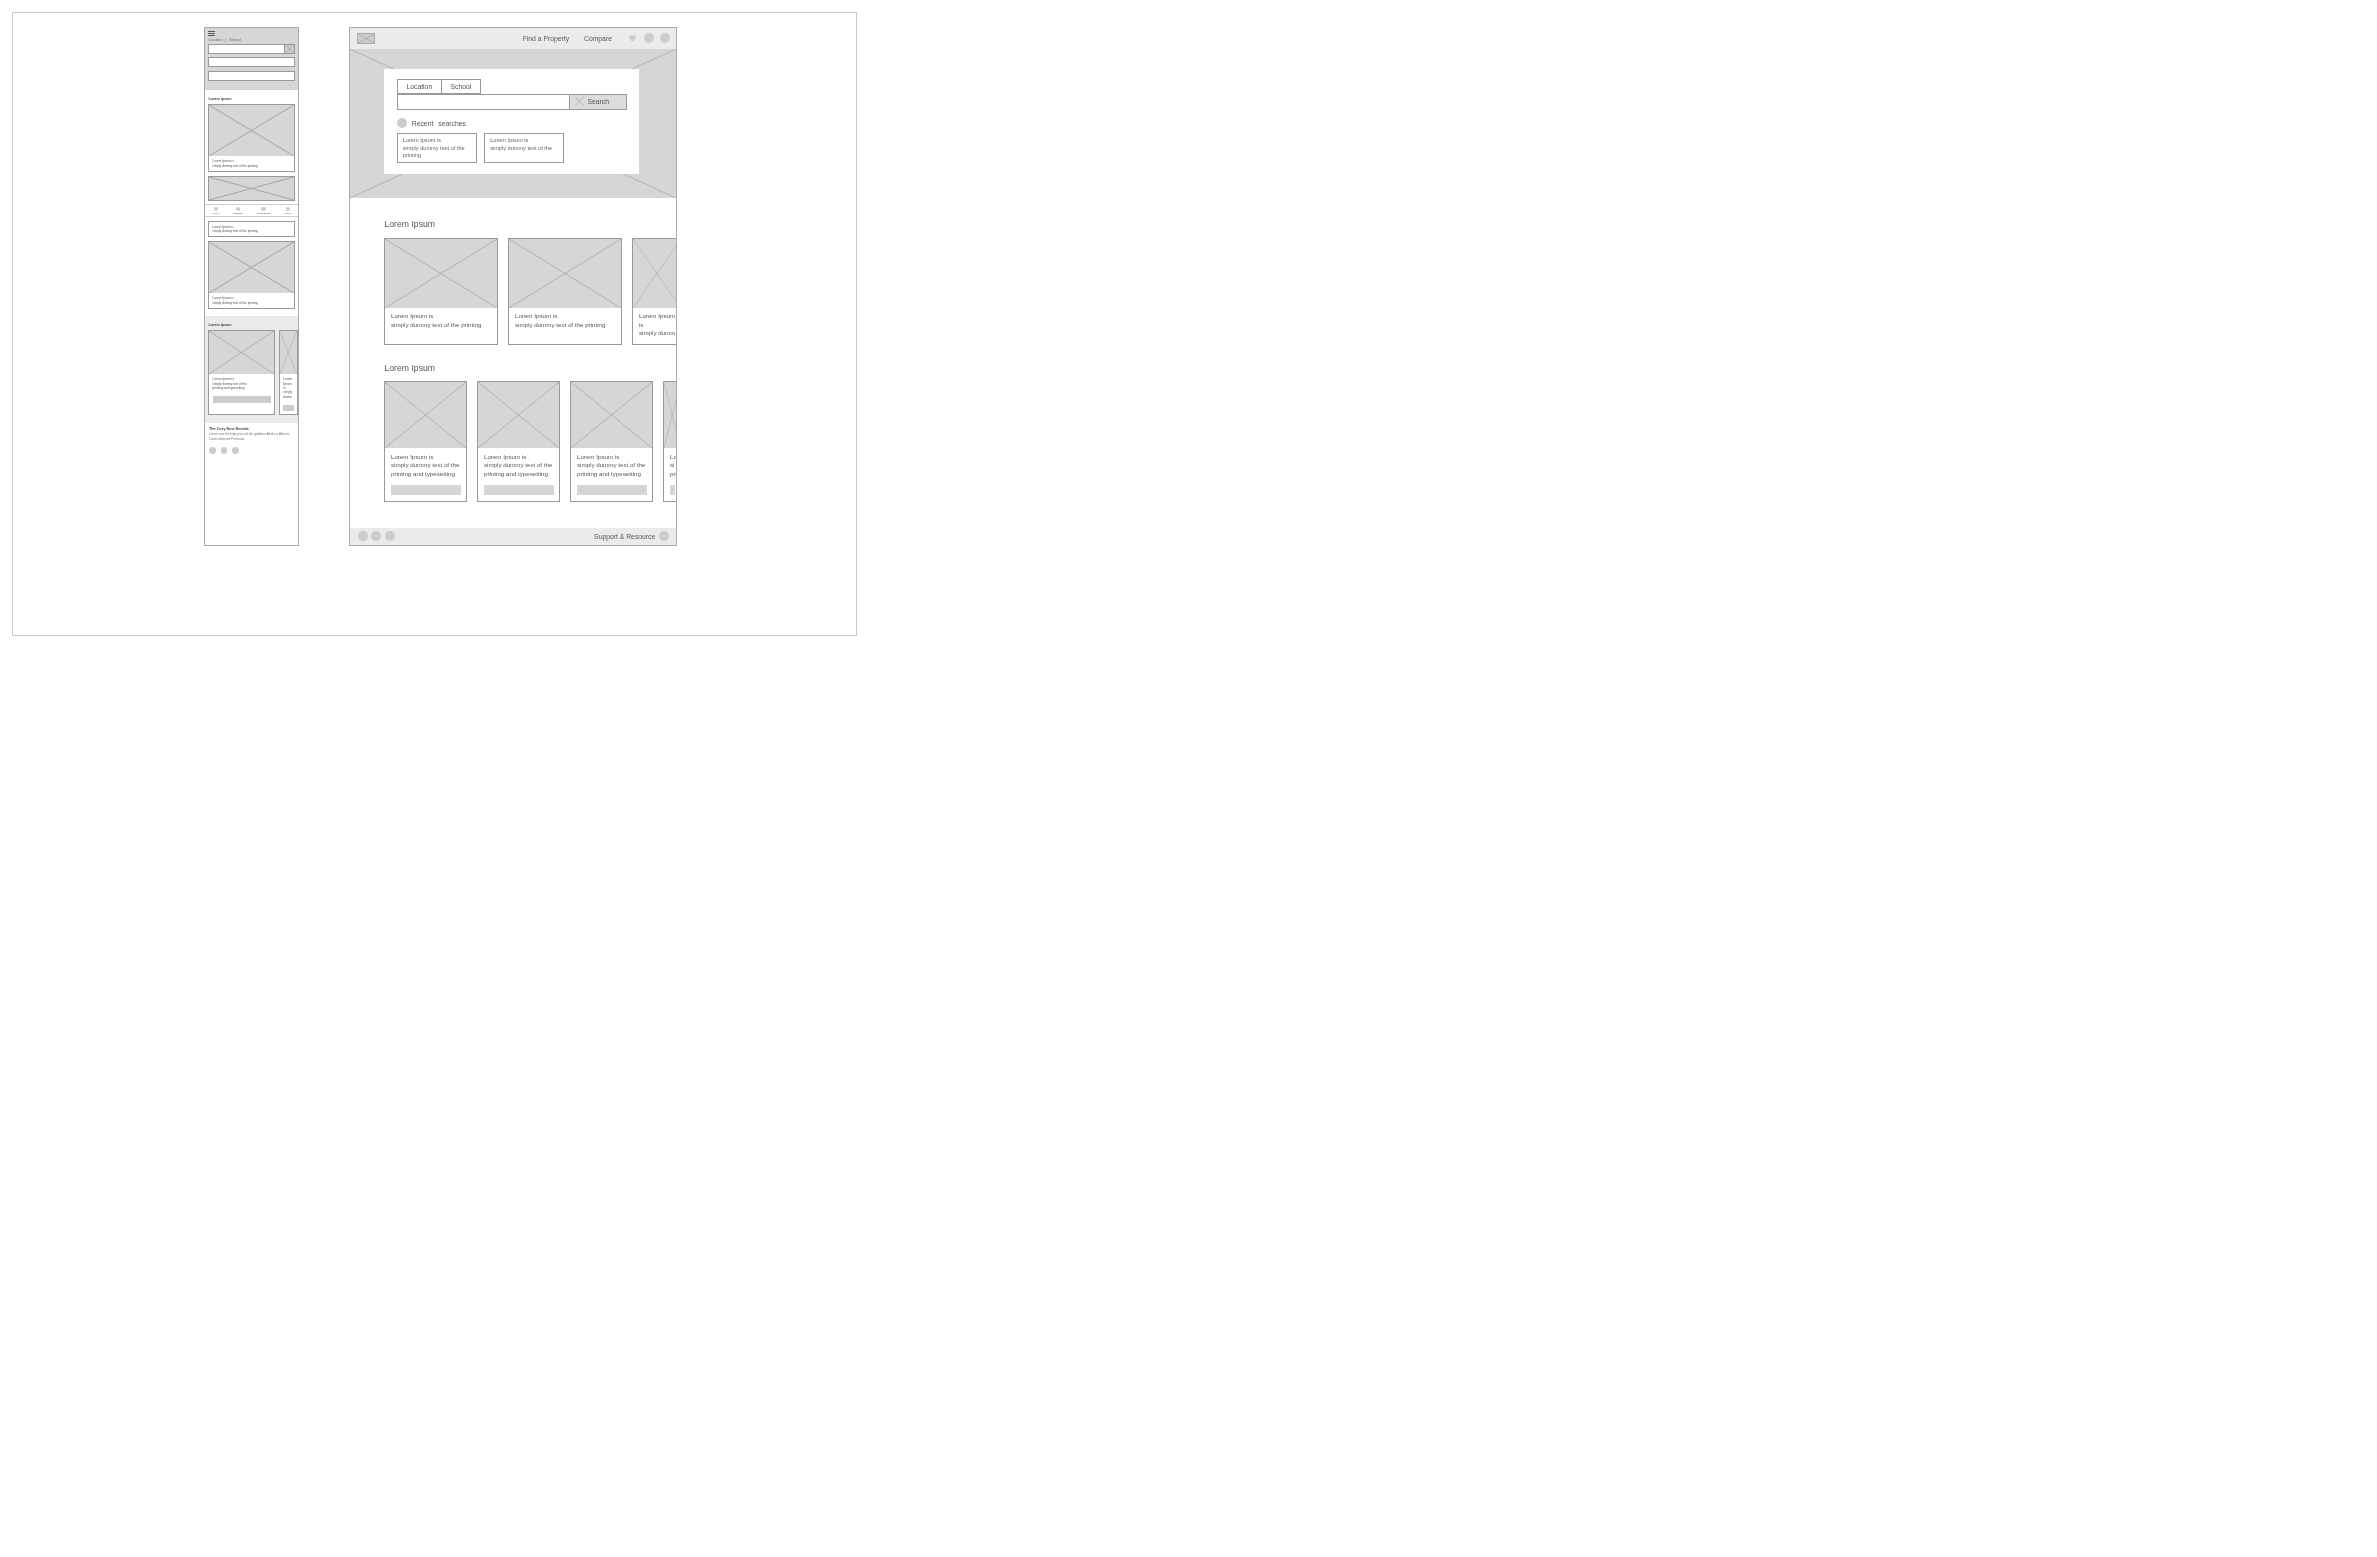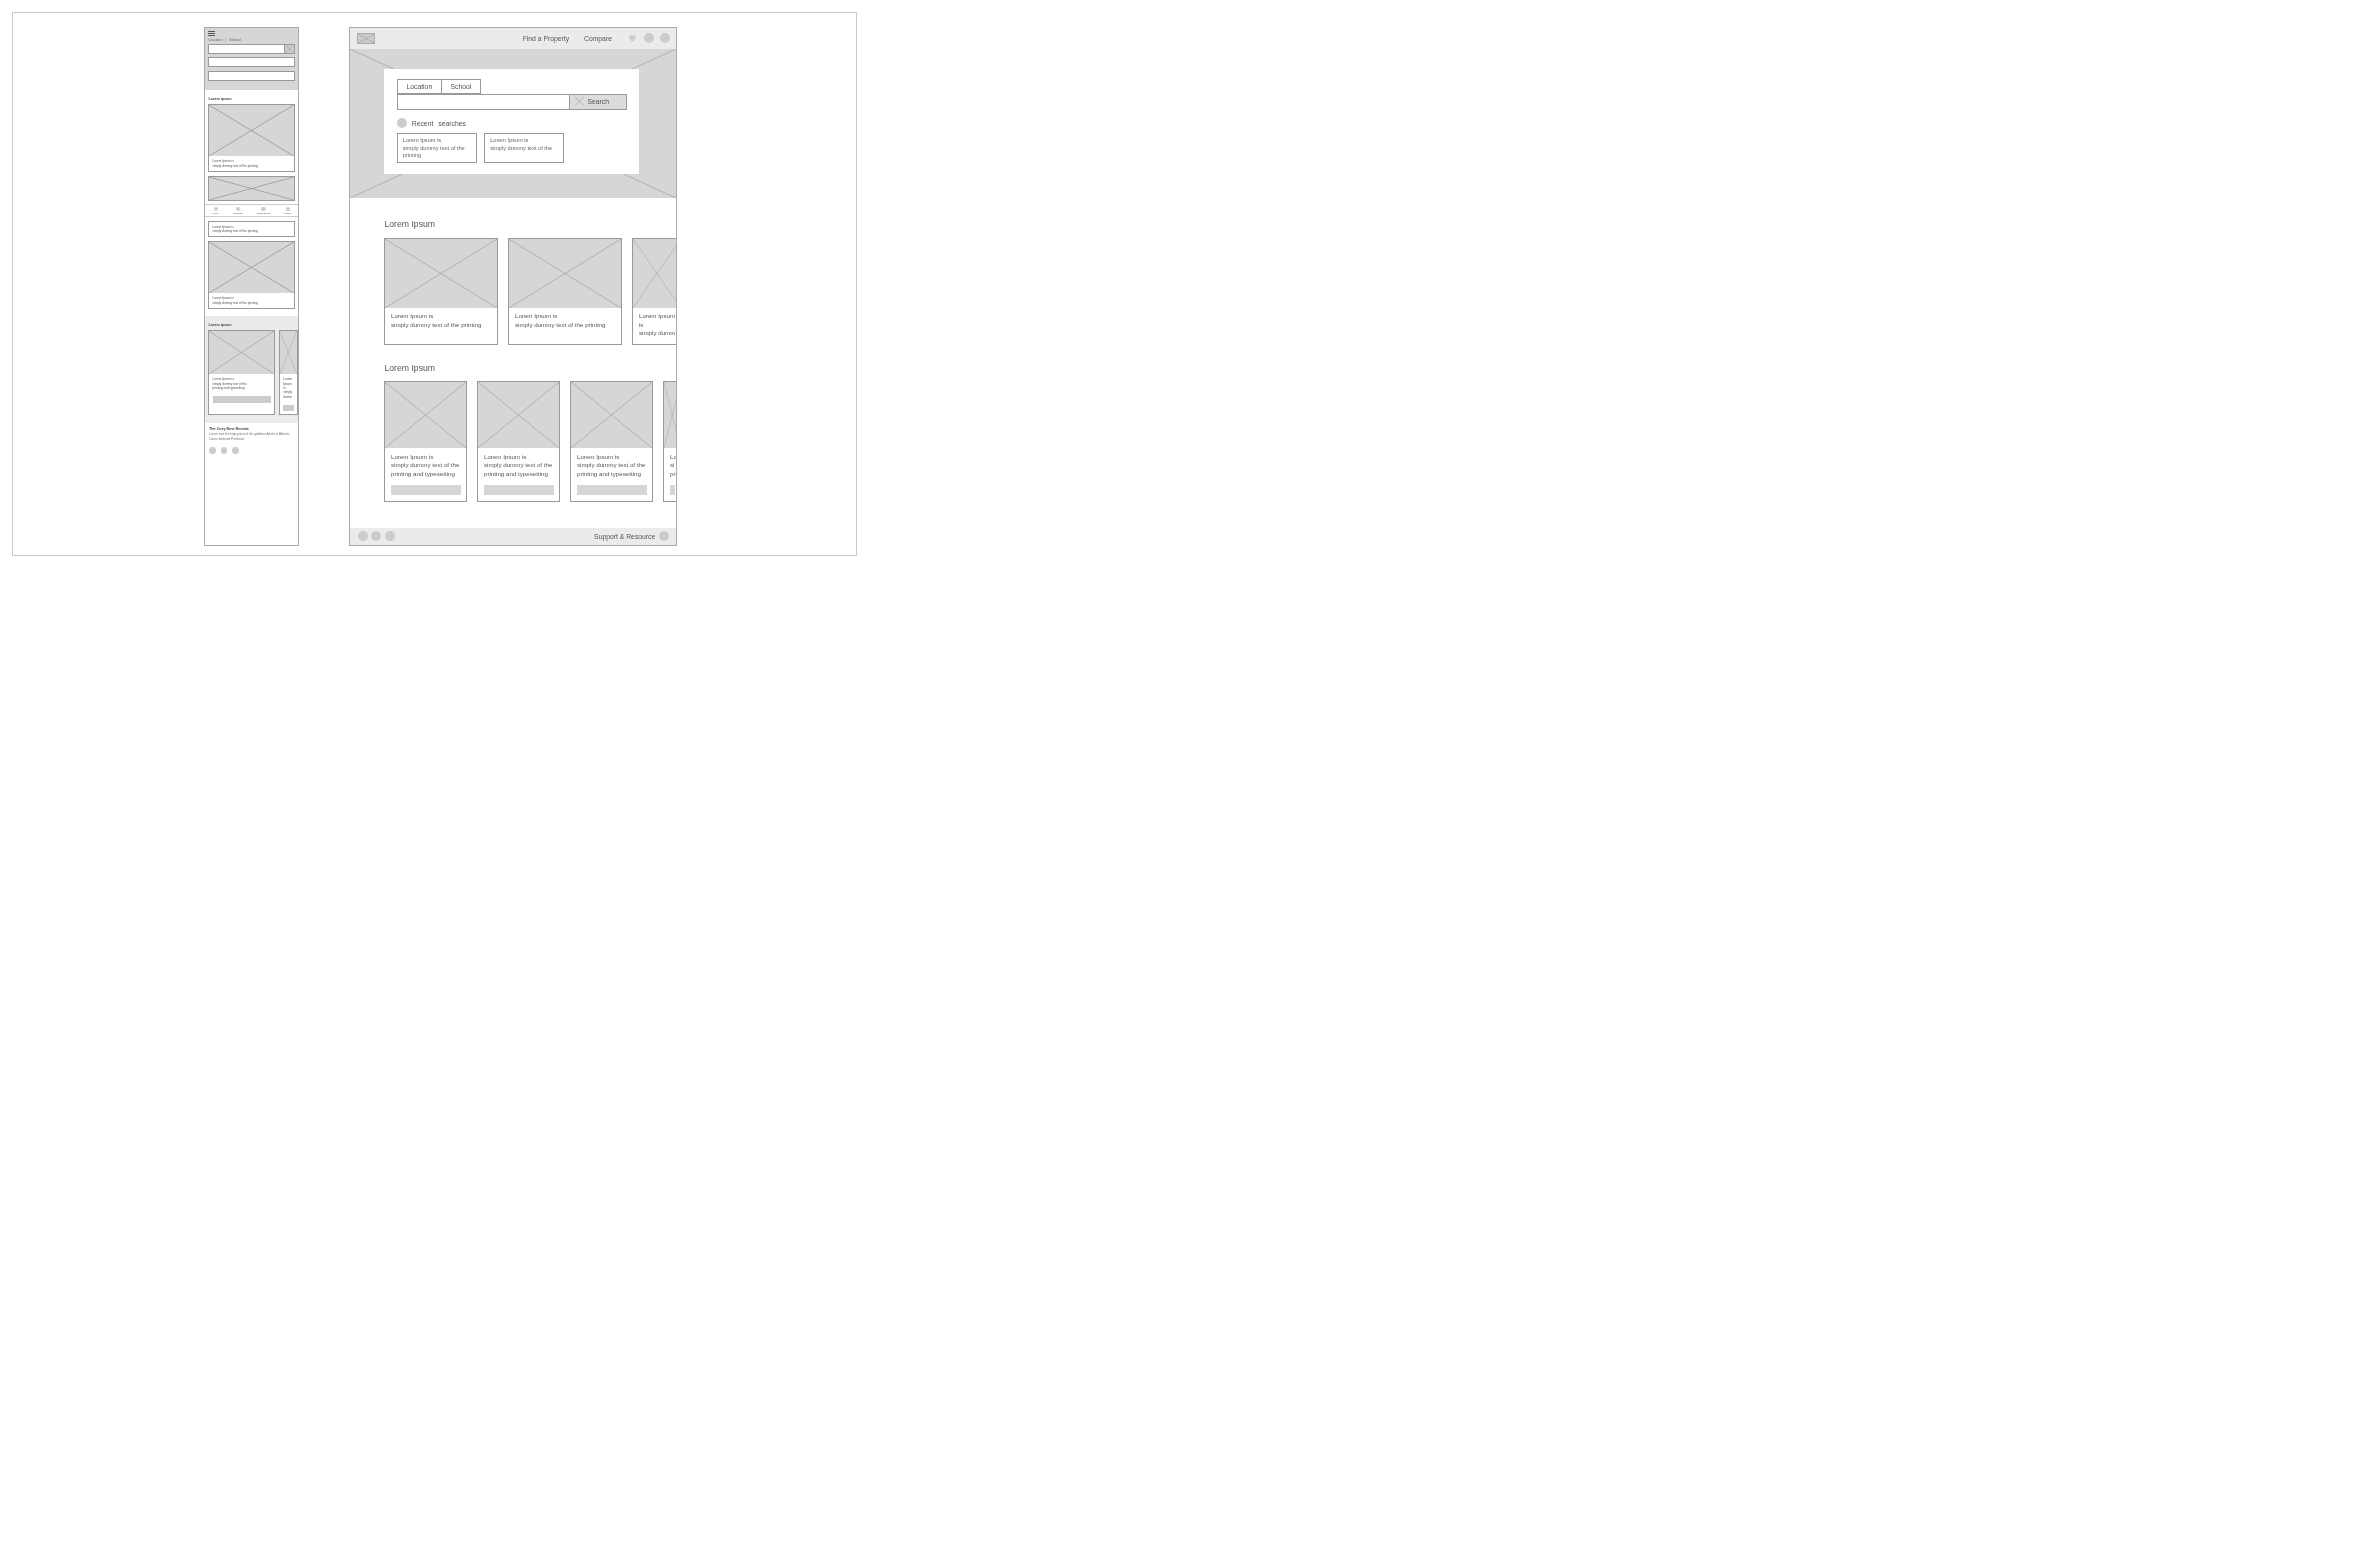--- a/index.html
+++ b/index.html
@@ -5,21 +5,21 @@
 * { box-sizing: border-box; margin: 0; padding: 0; }
 body {
   background: #fff;
   font-family: Arial, Helvetica, sans-serif;
   color: #555;
   padding: 12.4px;
 }
 .canvas {
   border: 0.6px solid #c9c9c9;
   width: 845px;
-  height: 544px;
+  height: 624px;
   position: relative;
   overflow: hidden;
 }
 
 
 .mobile {
   position: absolute;
   left: 191px;
   top: 13.6px;
   width: 95px;

